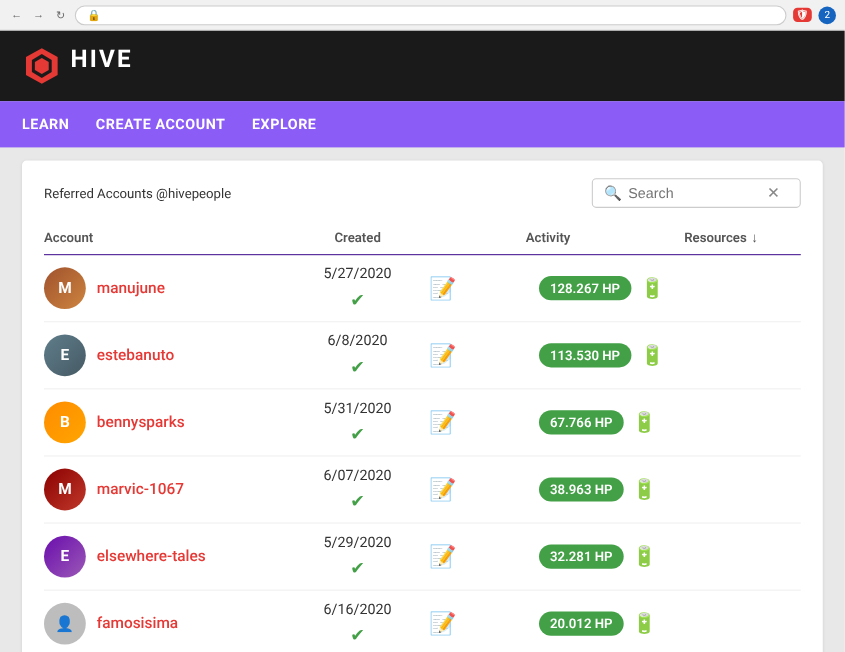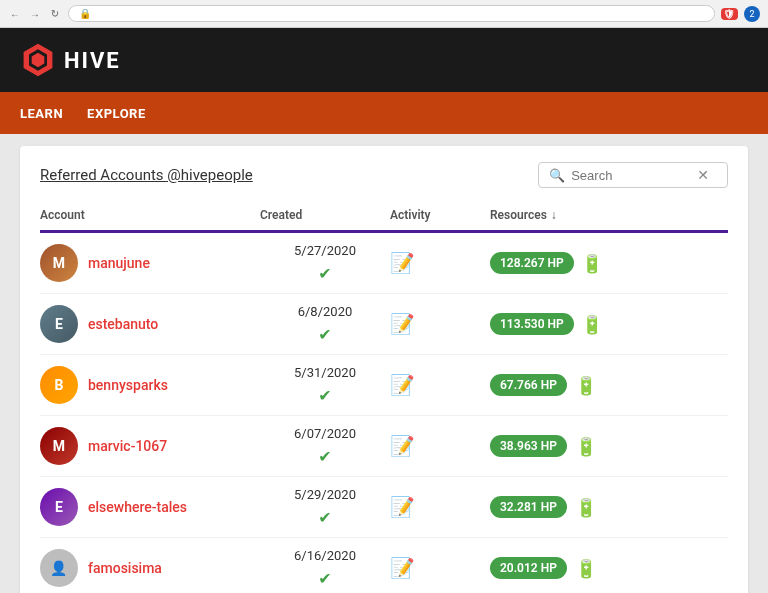--- a/index.html
+++ b/index.html
@@ -79,21 +79,21 @@
     .hive-header {
       background: #1a1a1a;
       display: flex;
       align-items: center;
       justify-content: space-between;
       padding: 0 20px;
       height: 64px;
     }
     .hive-logo {
       display: flex;
-      align-items: center;
+      align-items: flex-start;
       gap: 8px;
     }
     .hive-logo-icon {
       width: 36px;
       height: 36px;
     }
     .hive-logo-text {
       color: white;
       font-size: 22px;
       font-weight: 700;
@@ -105,21 +105,21 @@
       font-weight: 300;
       letter-spacing: 2px;
     }
     .hive-tagline span {
       color: #e53935;
       font-weight: 700;
     }
 
     
     .nav-bar {
-      background: #c2410c;
+      background: #8b5cf6;
       display: flex;
       align-items: center;
       padding: 0 20px;
       height: 42px;
       gap: 24px;
     }
     .nav-item {
       color: white;
       font-size: 13px;
       font-weight: 700;
@@ -139,24 +139,23 @@
     }
 
     
     .page-header {
       display: flex;
       align-items: center;
       justify-content: space-between;
       margin-bottom: 12px;
     }
     .page-title {
-      font-size: 15px;
+      font-size: 12px;
       font-weight: 400;
       color: #333;
-      text-decoration: underline;
     }
     .search-container {
       display: flex;
       align-items: center;
       border: 1px solid #ccc;
       border-radius: 4px;
       padding: 4px 10px;
       gap: 6px;
       width: 190px;
     }
@@ -174,21 +173,22 @@
       font-size: 14px;
       cursor: pointer;
     }
 
     
     .table-container { width: 100%; }
     .table-header {
       display: grid;
       grid-template-columns: 220px 130px 100px 1fr;
       padding: 8px 0;
-      border-bottom: 3px solid #4c1d95;
+      border-bottom: 1px solid #4c1d95;
+      gap: 44px;
     }
     .col-header {
       font-size: 12px;
       color: #555;
       font-weight: 600;
       display: flex;
       align-items: center;
       gap: 4px;
     }
     .sort-icon { color: #555; font-size: 12px; }
@@ -298,20 +298,21 @@
       <polygon points="20,2 36,11 36,29 20,38 4,29 4,11" fill="#e53935"></polygon>
       <polygon points="20,8 30,14 30,26 20,32 10,26 10,14" fill="#1a1a1a"></polygon>
       <polygon points="20,12 27,16 27,24 20,28 13,24 13,16" fill="#e53935"></polygon>
     </svg>
     <span class="hive-logo-text">HIVE</span>
   </div>
 </div>
 
 <div class="nav-bar">
   <a class="nav-item">LEARN</a>
+  <a class="nav-item">CREATE ACCOUNT</a>
   <a class="nav-item">EXPLORE</a>
 </div>
 
 <div class="main-content">
 
   <div class="page-header">
     <h1 class="page-title">Referred Accounts @hivepeople</h1>
     <div class="search-container">
       <span class="search-icon">🔍</span>
       <input class="search-input" type="text" placeholder="Search" style="">

